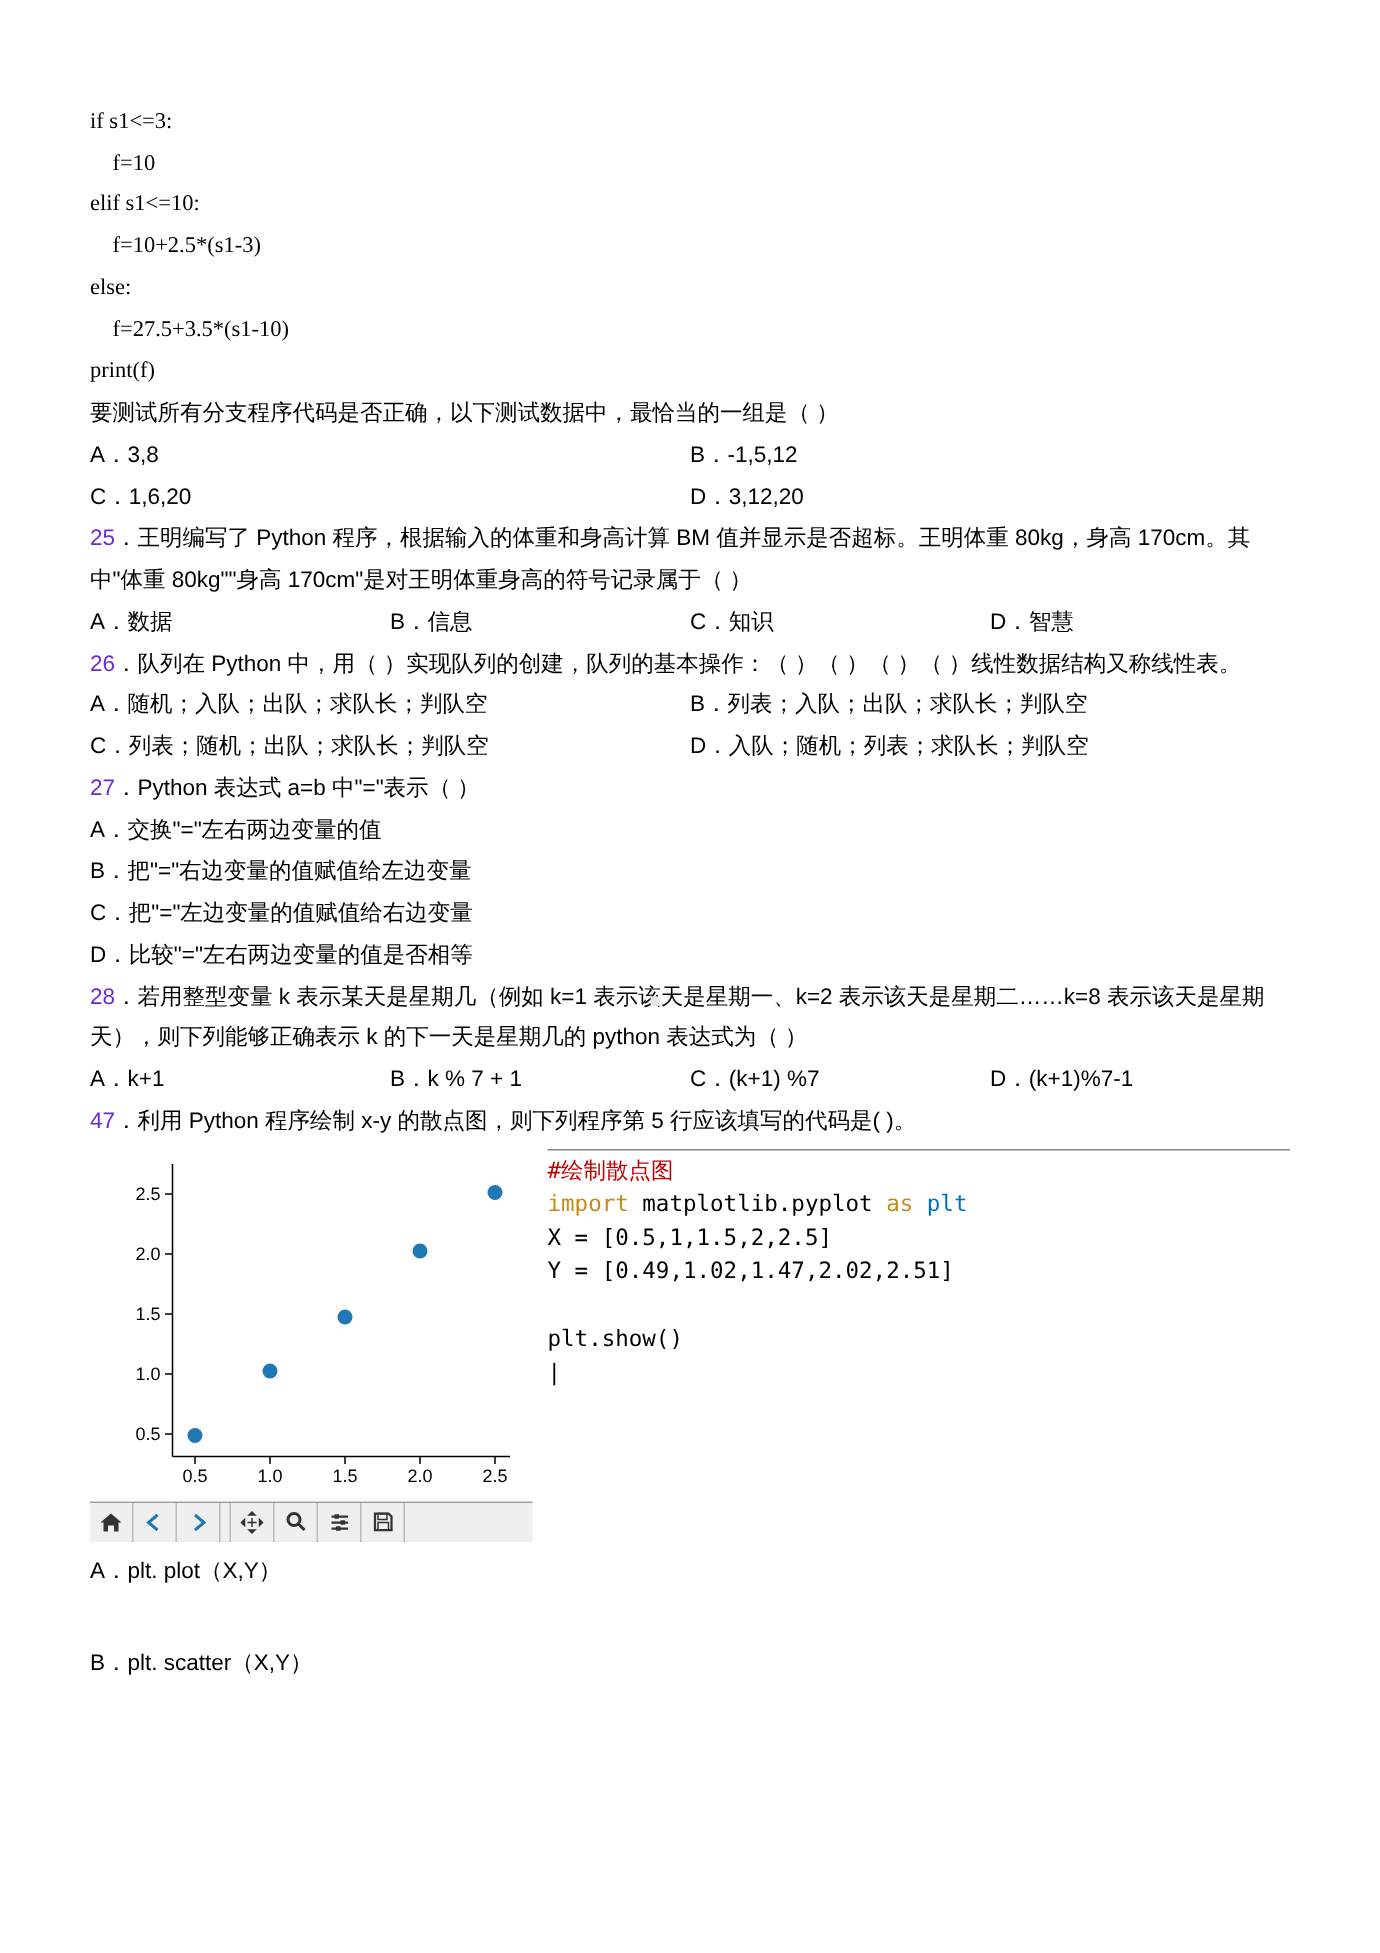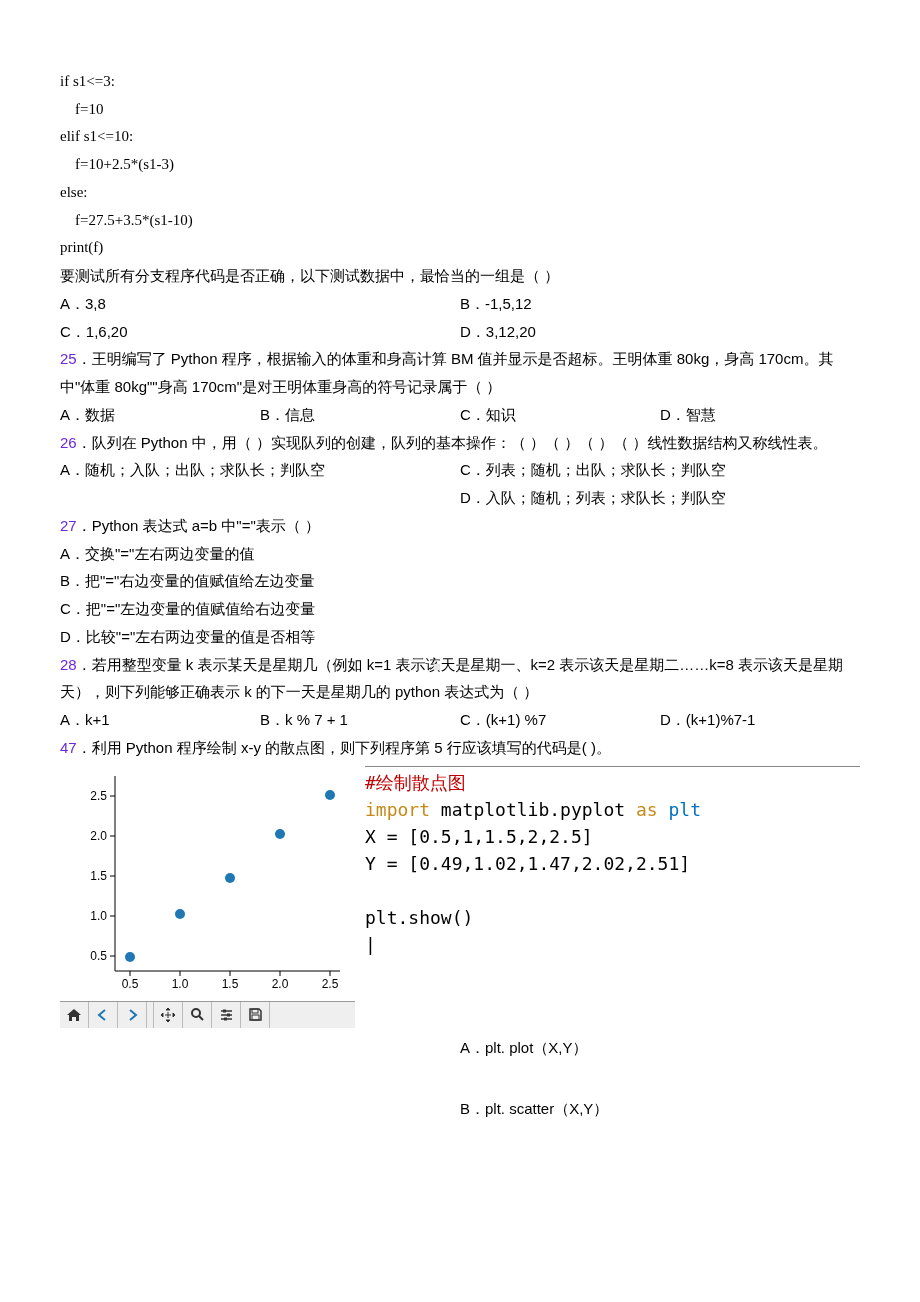--- a/index.html
+++ b/index.html
@@ -17,21 +17,20 @@
     font-family: Liberation Serif, serif;
     white-space: pre;
     line-height: 1.85;
   }
   .question-num {
     color: #6d28d9;
   }
   .options {
     display: flex;
     flex-wrap: wrap;
-    justify-content: flex-end;
   }
   .opt {
     box-sizing: border-box;
   }
   .opt-4 { width: 25%; }
   .opt-2 { width: 50%; }
   .opt-1 { width: 100%; }
   .q29-row {
     display: flex;
     gap: 10px;
@@ -57,21 +56,21 @@
     justify-content: center;
     border-right: 1px solid #bbb;
     font-size: 14px;
   }
   .toolbar .spacer {
     width: 6px;
     border-right: 1px solid #bbb;
   }
   .py-code {
     font-family: "SimSun", monospace;
-    font-size: 18px;
+    font-size: 15px;
     line-height: 1.5;
     white-space: pre;
     border-top: 1px solid #888;
     padding-top: 2px;
     flex: 1;
   }
   .py-comment { color: #c00000; }
   .py-kw { color: #c58a1a; }
   .py-alias { color: #0070c0; }
   .watermark {
@@ -112,20 +111,21 @@
   <div class="opt opt-4">B．信息</div>
   <div class="opt opt-4">C．知识</div>
   <div class="opt opt-4">D．智慧</div>
 </div>
 
 <div>
   <span class="question-num">26</span><span>．队列在 Python 中，用（ ）实现队列的创建，队列的基本操作：（ ）（ ）（ ）（ ）线性数据结构又称线性表。</span>
 </div>
 <div class="options">
   <div class="opt opt-2">A．随机；入队；出队；求队长；判队空</div>
+  <div class="opt opt-2">B．列表；入队；出队；求队长；判队空</div>
   <div class="opt opt-2">C．列表；随机；出队；求队长；判队空</div>
   <div class="opt opt-2">D．入队；随机；列表；求队长；判队空</div>
 </div>
 
 <div>
   <span class="question-num">27</span><span>．Python 表达式 a=b 中"="表示（      ）</span>
 </div>
 <div class="options">
   <div class="opt opt-1">A．交换"="左右两边变量的值</div>
   <div class="opt opt-1">B．把"="右边变量的值赋值给左边变量</div>

